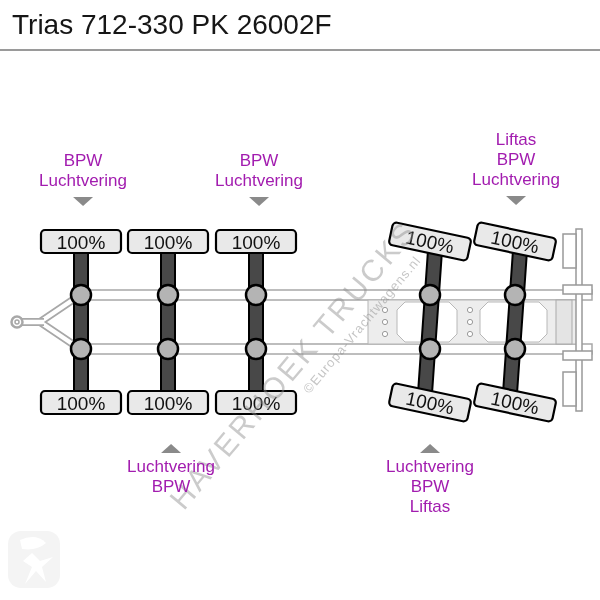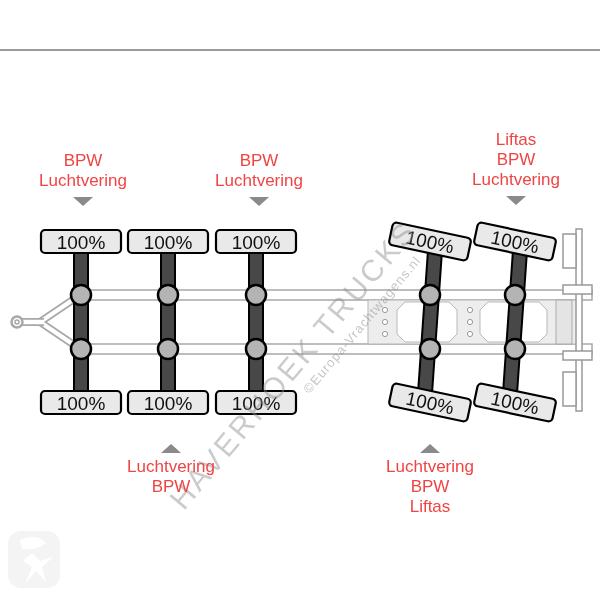--- a/index.html
+++ b/index.html
@@ -2,37 +2,38 @@
 <html><head>
 <meta charset="utf-8">
 <style>
   html,body{margin:0;padding:0;background:#fff;}
   .stage{position:relative;width:600px;height:600px;background:#fff;overflow:hidden;
          font-family:"Liberation Sans",sans-serif;}
   .title{position:absolute;left:12px;top:9px;font-size:28px;color:#161616;white-space:nowrap;}
   .divider{position:absolute;left:0;top:49px;width:600px;height:2px;background:#9a9a9a;}
   .diagram-svg{position:absolute;left:0;top:0;}
   .lbl{position:absolute;transform:translateX(-50%);text-align:center;
-       font-size:17px;line-height:20px;color:#ef4444;white-space:nowrap;}
+       font-size:17px;line-height:20px;color:#a21caf;white-space:nowrap;}
   .arr-down{width:0;height:0;border-left:10px solid transparent;border-right:10px solid transparent;
             border-top:9px solid #8a8a8a;margin:6px auto 0;}
   .arr-up{width:0;height:0;border-left:10px solid transparent;border-right:10px solid transparent;
           border-bottom:9px solid #8a8a8a;margin:0 auto 4px;}
   .watermark{position:absolute;left:300px;top:345px;width:440px;margin-left:-220px;
              transform:rotate(-50deg);text-align:center;pointer-events:none;}
   .watermark .wm-main{font-size:30px;letter-spacing:3px;color:rgba(140,140,140,0.45);white-space:nowrap;}
   .watermark .wm-sub{font-size:13px;letter-spacing:1px;color:rgba(140,140,140,0.5);
                      white-space:nowrap;margin-left:150px;margin-top:2px;}
   .corner-logo{position:absolute;left:8px;top:531px;}
 </style>
 </head>
 <body>
 
 <div class="stage">
 
+  <div class="title">Trias 712-330 PK 26002F</div>
   <div class="divider"></div>
 
   <svg class="diagram-svg" width="600" height="600" viewBox="0 0 600 600">
 
     <g>
       <path d="M80,295 L40,322 L80,349" fill="none" stroke="#a8a8a8" stroke-width="8" stroke-linejoin="round"></path>
       <path d="M80,295 L40,322 L80,349" fill="none" stroke="#ffffff" stroke-width="4.5" stroke-linejoin="round"></path>
       <path d="M22,322 L44,322" stroke="#a8a8a8" stroke-width="8"></path>
       <path d="M22,322 L44,322" stroke="#ffffff" stroke-width="4.5"></path>
       <circle cx="17" cy="322" r="5.5" fill="#ffffff" stroke="#a8a8a8" stroke-width="2.5"></circle>

